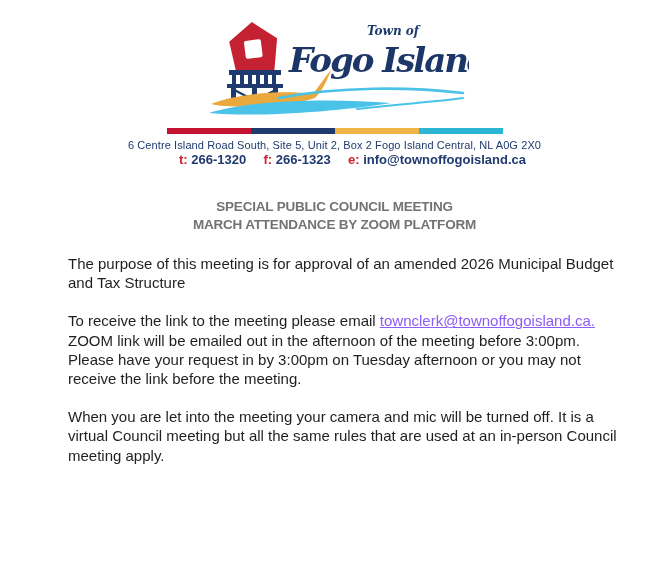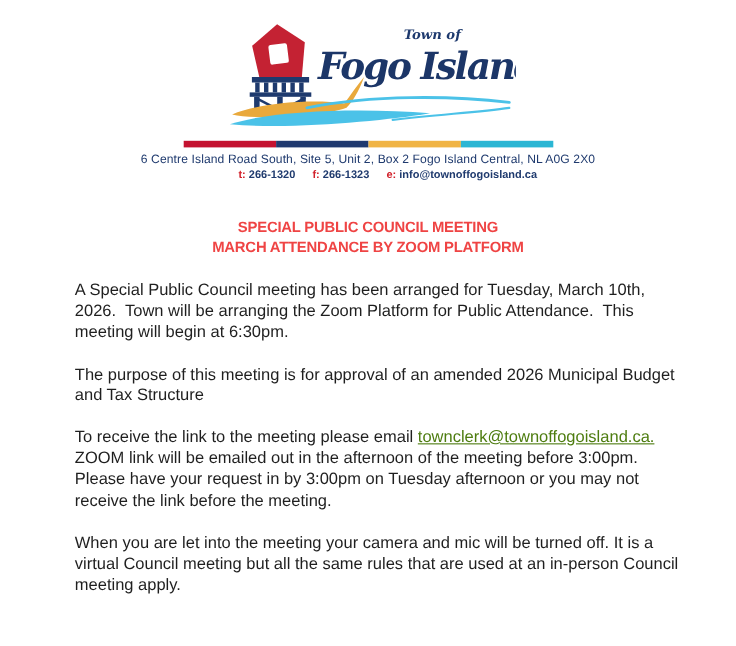--- a/index.html
+++ b/index.html
@@ -19,39 +19,39 @@
   .seg-red{background:#C41230;}
   .seg-navy{background:#203A70;}
   .seg-gold{background:#F0B445;}
   .seg-cyan{background:#2BB6D4;}
 
   .address-line{
     margin-top:6px;font-size:11px;line-height:11px;color:#1F3A6E;
     letter-spacing:0.1px;
   }
   .contact-line{
-    margin-top:3px;font-size:10px;line-height:11px;color:#1F3A6E;font-weight:bold;margin-left:36px;
+    margin-top:3px;font-size:13px;line-height:11px;color:#1F3A6E;font-weight:bold;margin-left:36px;
   }
   .contact-line .lbl{color:#D1202A;font-weight:bold;}
   .contact-line .sp{display:inline-block;width:10px;}
 
   
   .notice{
-    margin-top:33px;text-align:center;color:#ef4444;font-weight:bold;
+    margin-top:33px;text-align:center;color:#737373;font-weight:bold;
     font-size:13.5px;line-height:17.5px;letter-spacing:-0.2px;
   }
   .notice sup{font-size:8px;vertical-align:super;line-height:0;}
 
   
   .content{margin:21px 0 0 68px;width:550px;color:#1F1F1F;}
   .content p{
     margin:0 0 19px 0;font-size:15px;line-height:19.2px;
     white-space:pre-wrap;
   }
-  .content a{color:#4d7c0f;text-decoration:underline;}
+  .content a{color:#8b5cf6;text-decoration:underline;}
 </style>
 </head>
 <body>
 
 <div class="page">
 
   <div class="letterhead">
 
     <div class="logo-wrap">
       <svg width="262" height="102" viewBox="0 0 262 102">
@@ -110,19 +110,18 @@
       <span>info@townoffogoisland.ca</span>
     </div>
   </div>
 
   <div class="notice">
     <div>SPECIAL PUBLIC COUNCIL MEETING</div>
     <div>MARCH ATTENDANCE BY ZOOM PLATFORM</div>
   </div>
 
   <div class="content">
-    <p>A Special Public Council meeting has been arranged for Tuesday, March 10th, 2026.  Town will be arranging the Zoom Platform for Public Attendance.  This meeting will begin at 6:30pm.</p>
     <p>The purpose of this meeting is for approval of an amended 2026 Municipal Budget and Tax Structure</p>
     <p><span>To receive the link to the meeting please email </span><a href="#">townclerk@townoffogoisland.ca.</a><span> ZOOM link will be emailed out in the afternoon of the meeting before 3:00pm. Please have your request in by 3:00pm on Tuesday afternoon or you may not receive the link before the meeting.</span></p>
     <p>When you are let into the meeting your camera and mic will be turned off. It is a virtual Council meeting but all the same rules that are used at an in-person Council meeting apply.</p>
   </div>
 
 </div>
 
 </body></html>

